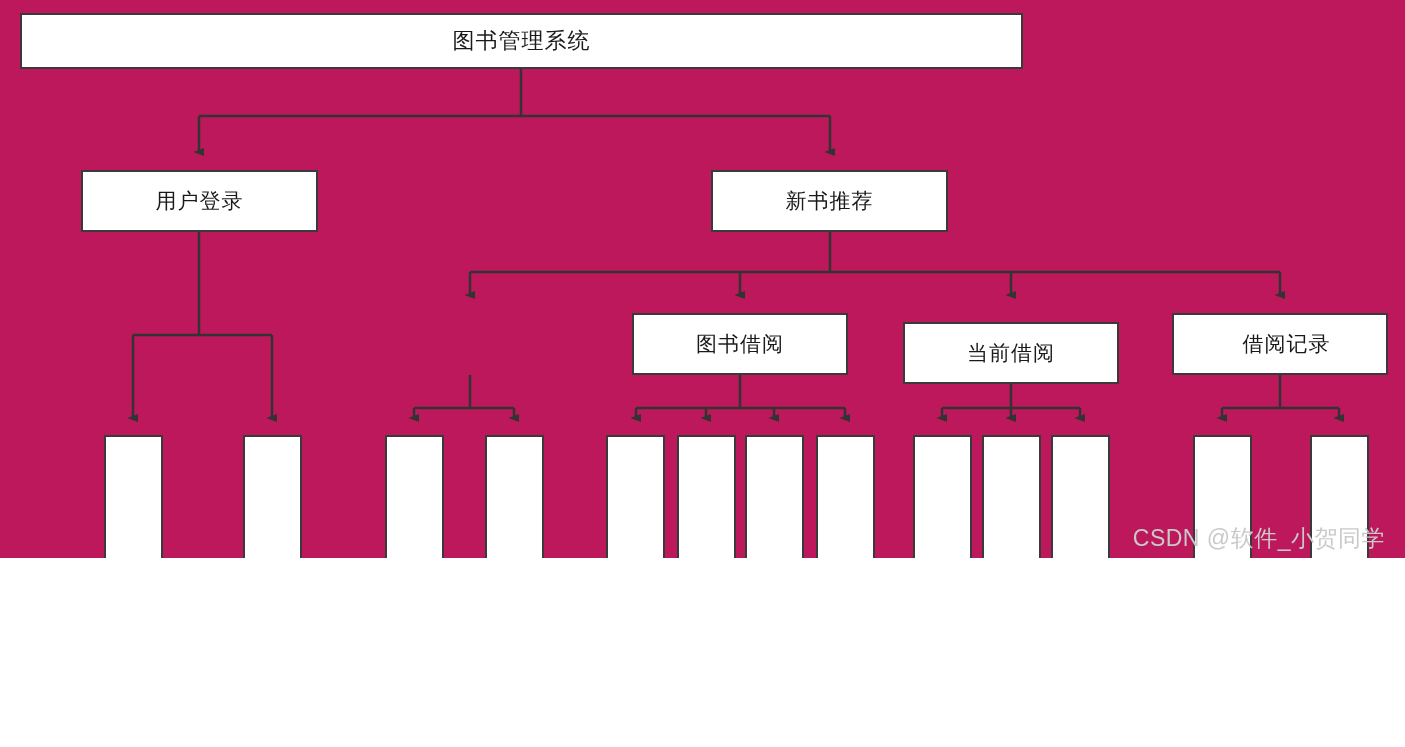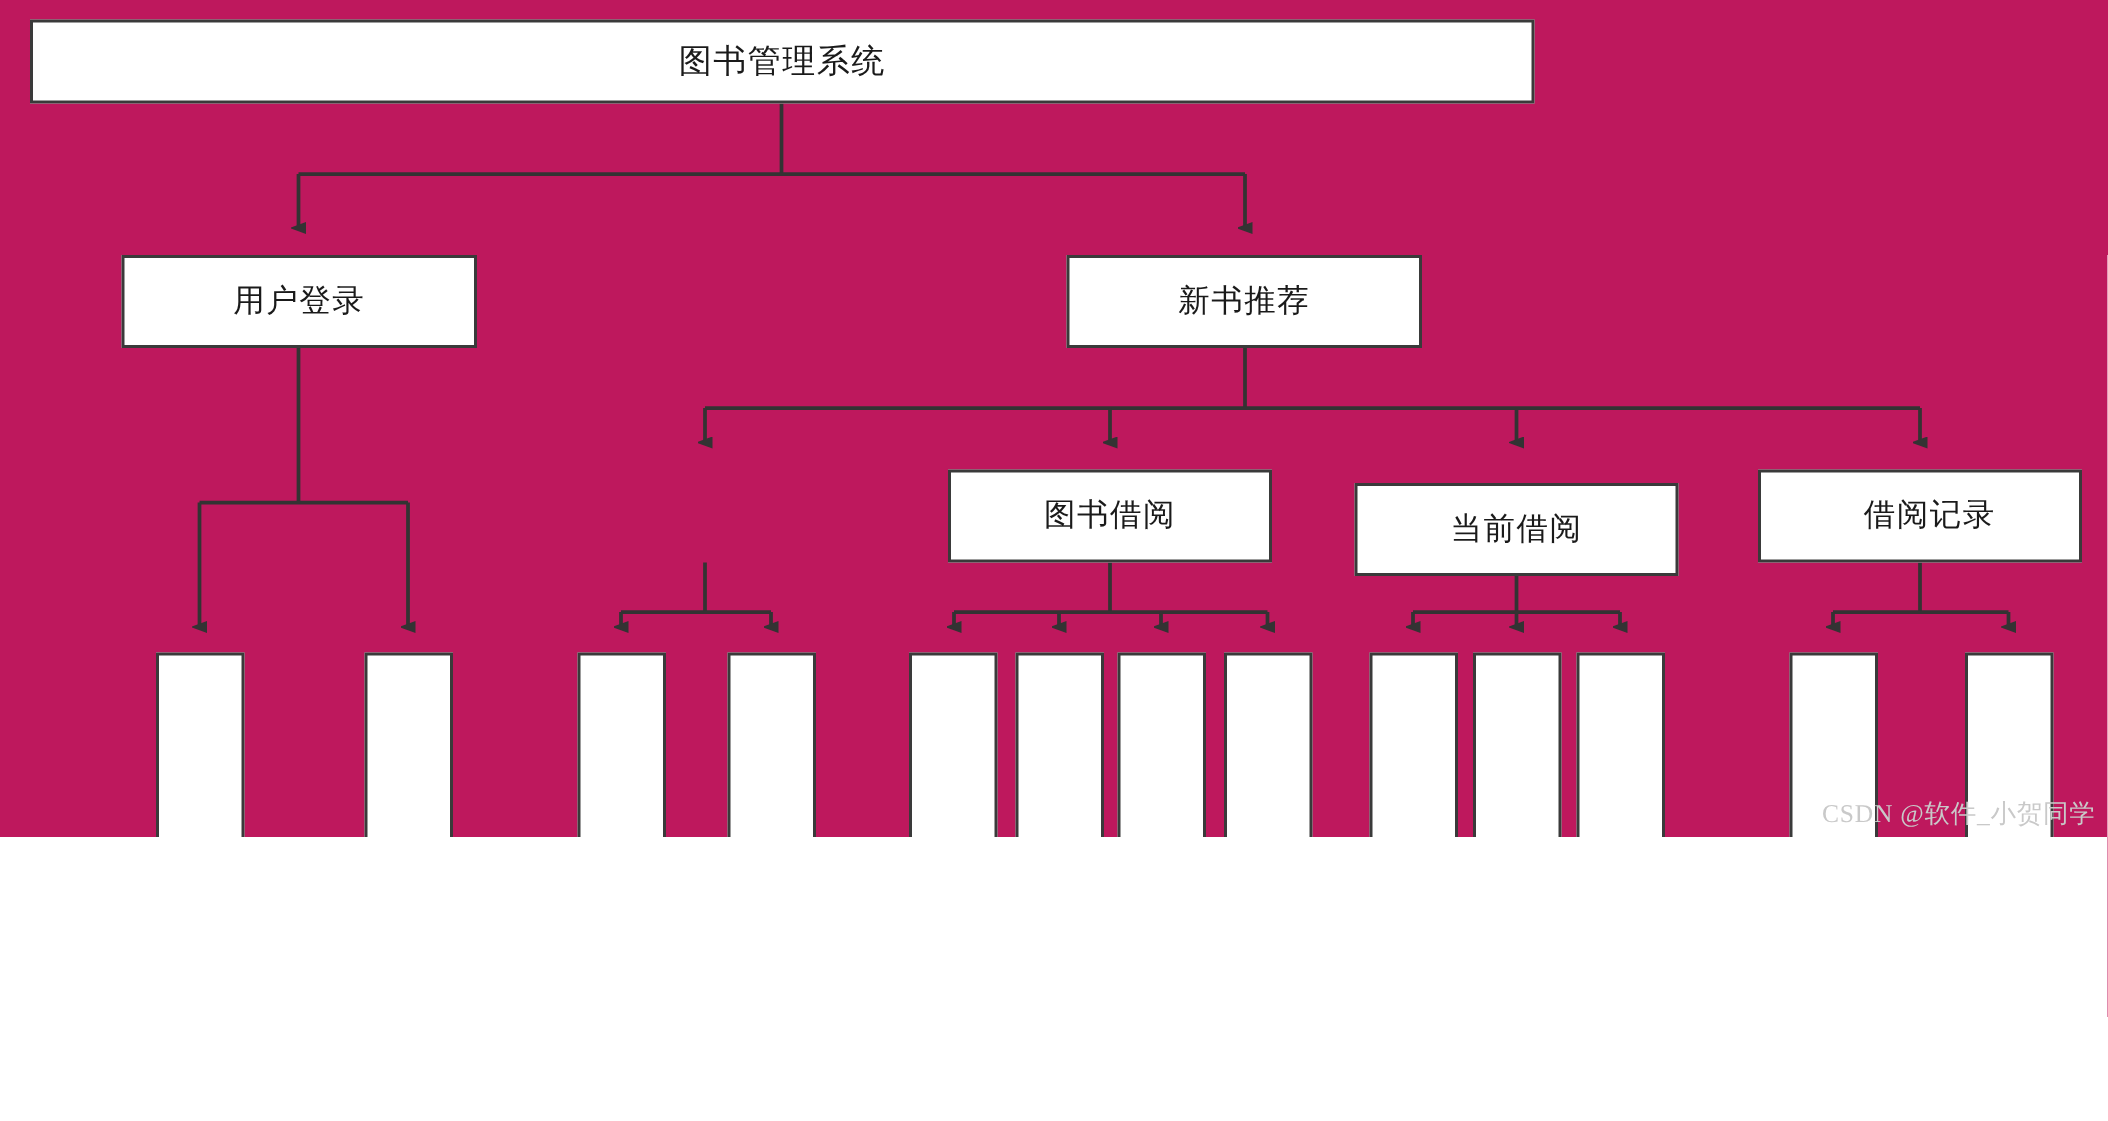--- a/index.html
+++ b/index.html
@@ -55,28 +55,27 @@
   }
   .node.v.mid {
     align-items: center;
     padding-top: 0;
   }
   .node.root {
     font-size: 22px;
   }
   .watermark {
     position: absolute;
-    right: 8px;
+    right: 20px;
     bottom: 4px;
-    font-size: 17px;
+    font-size: 23px;
     color: #c9c9c9;
     white-space: nowrap;
     z-index: 3;
     letter-spacing: 0.5px;
-    font-family: Liberation Serif, serif;
   }
 </style>
 </head>
 <body>
 
 <div id="canvas">
 
   <svg id="edges" viewBox="0 0 1405 747" xmlns="http://www.w3.org/2000/svg">
     <defs>
       <marker id="arrow" markerWidth="10" markerHeight="10" refX="4" refY="5" orient="auto" markerUnits="userSpaceOnUse">

